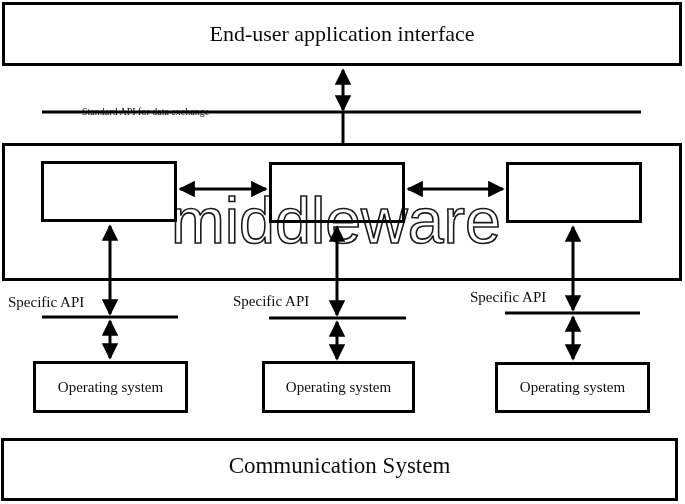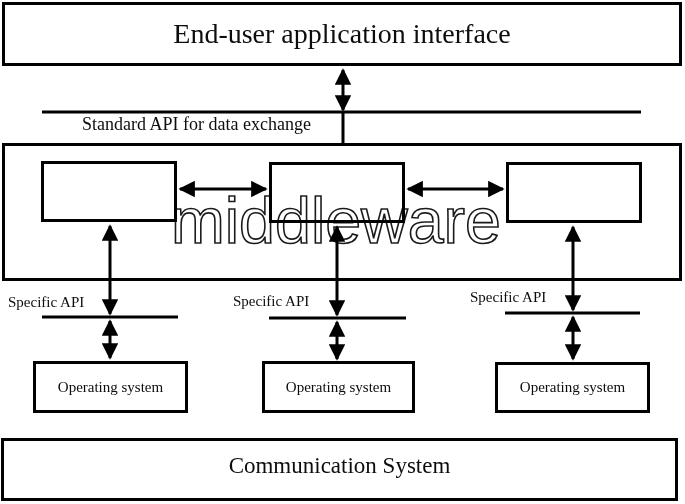--- a/index.html
+++ b/index.html
@@ -25,31 +25,31 @@
     align-items: center;
     justify-content: center;
     text-align: center;
     z-index: 2;
   }
   .label {
     position: absolute;
     white-space: nowrap;
     z-index: 4;
   }
-  #top-box       { left: 2px;   top: 2px;   width: 680px; height: 64px; font-size: 28px; }
+  #top-box       { left: 2px;   top: 2px;   width: 680px; height: 64px; font-size: 22px; }
   #middleware-box{ left: 2px;   top: 143px; width: 680px; height: 138px; }
   #inner-left    { left: 41px;  top: 161px; width: 136px; height: 61px; }
   #inner-middle  { left: 269px; top: 162px; width: 136px; height: 61px; }
   #inner-right   { left: 506px; top: 162px; width: 136px; height: 61px; }
   #os-box-1      { left: 33px;  top: 361px; width: 155px; height: 52px; font-size: 15px; }
   #os-box-2      { left: 262px; top: 361px; width: 153px; height: 52px; font-size: 15px; }
   #os-box-3      { left: 495px; top: 362px; width: 155px; height: 51px; font-size: 15px; }
   #bottom-box    { left: 1px;   top: 438px; width: 677px; height: 63px; font-size: 23px;
                    padding-bottom: 8px; }
-  #standard-api-label { left: 82px;  top: 114px; font-size: 18px; }
+  #standard-api-label { left: 82px;  top: 106px; font-size: 10px; }
   #set-caption        { left: 195px; top: 245px; width: 282px; text-align: center;
                         font-size: 20px; }
   #specific-api-1 { left: 8px;   top: 294px; font-size: 15px; }
   #specific-api-2 { left: 233px; top: 293px; font-size: 15px; }
   #specific-api-3 { left: 470px; top: 289px; font-size: 15px; }
   #watermark-layer {
     position: absolute;
     left: 0; top: 0;
     z-index: 1;
   }

